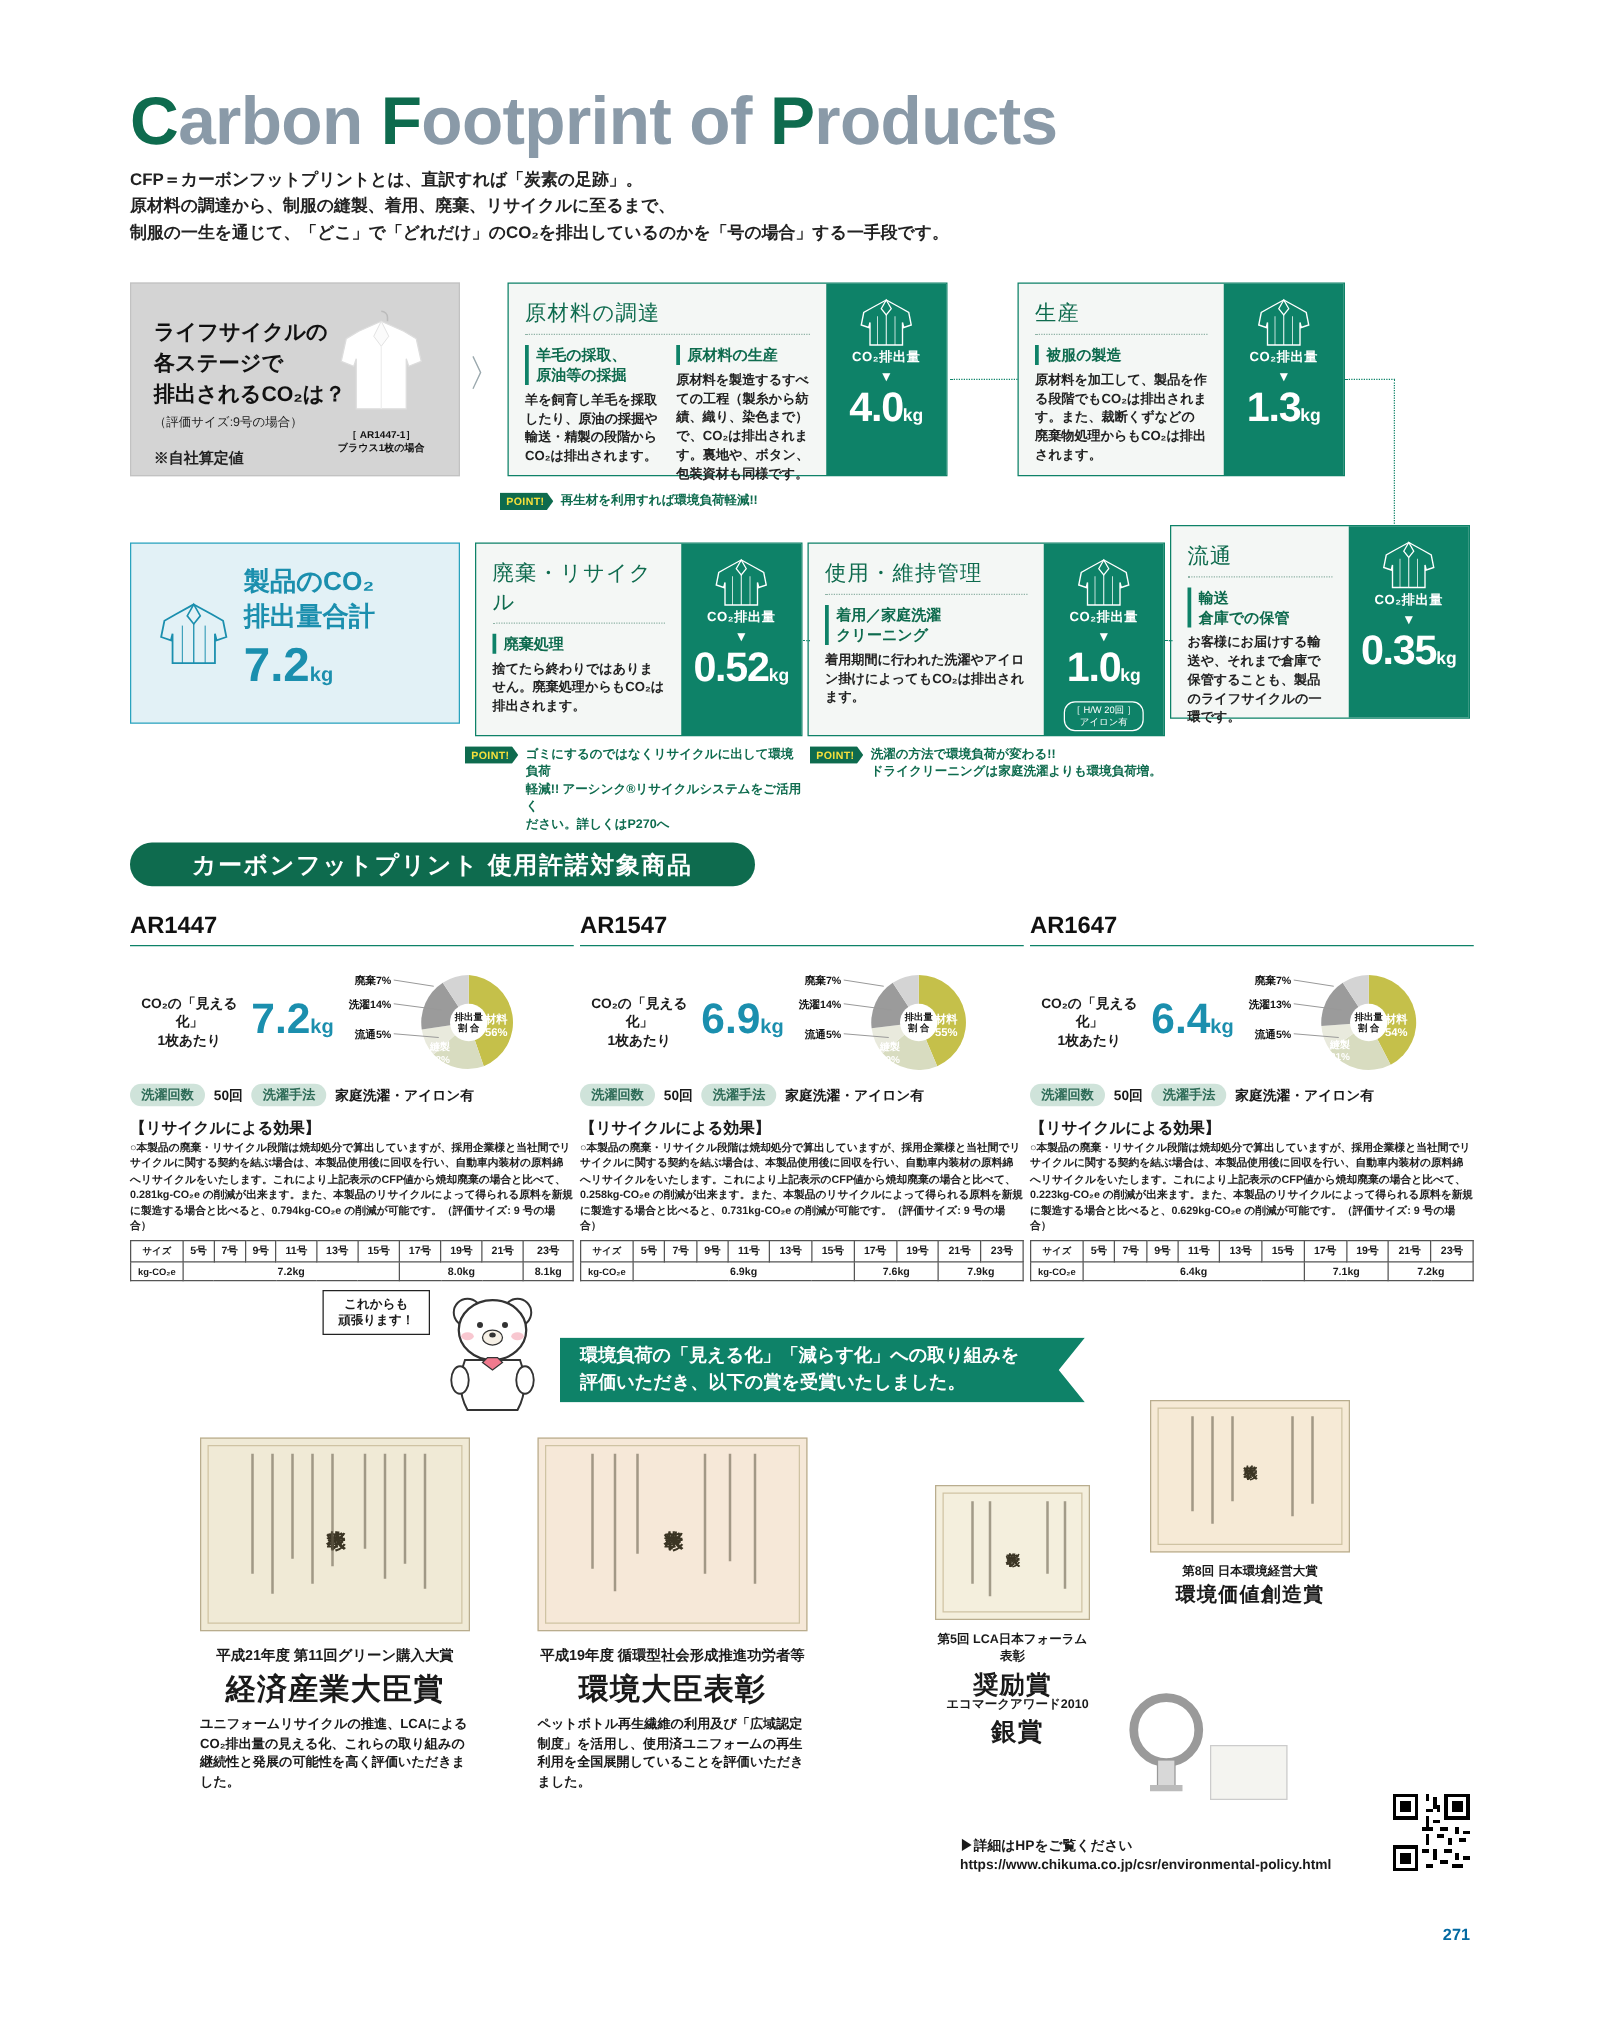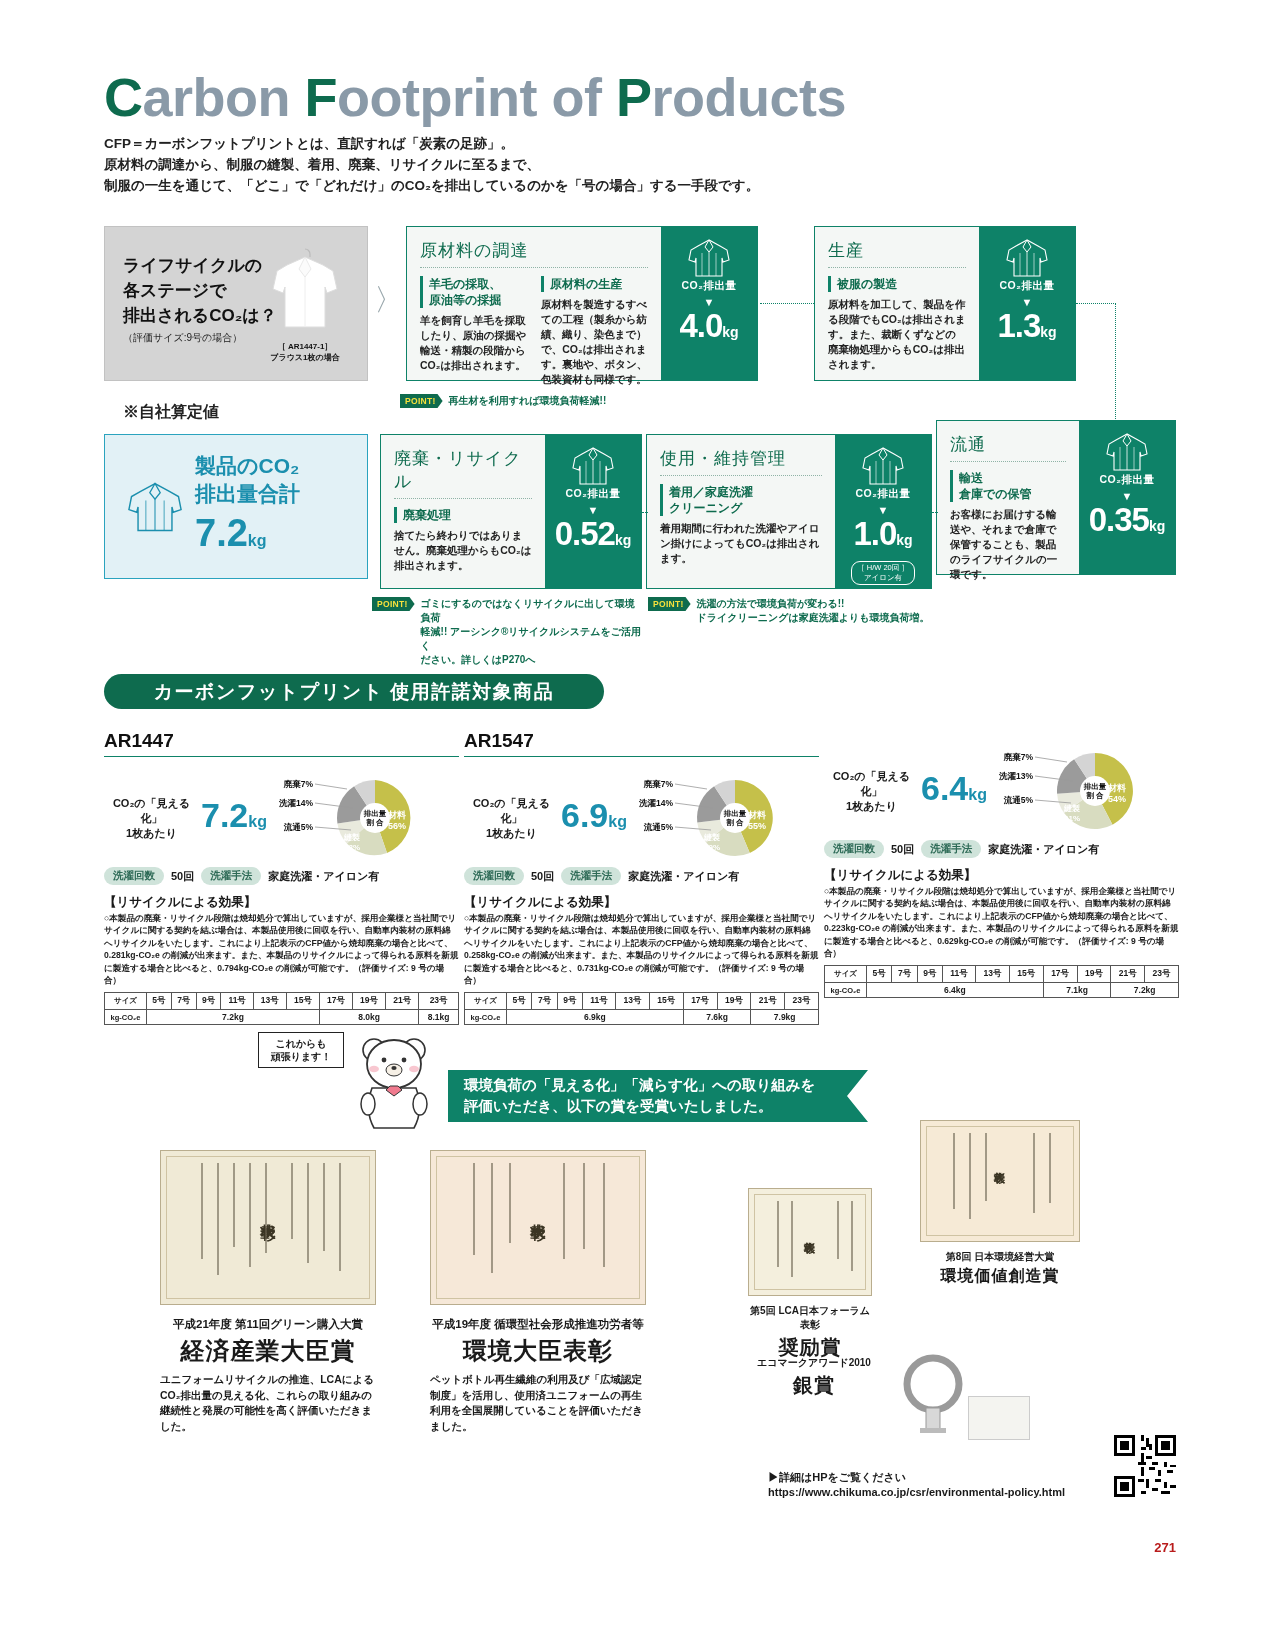--- a/index.html
+++ b/index.html
@@ -21,21 +21,21 @@
   .intro { position:absolute; left:104px; top:133px; font-size:13.5px; line-height:21px; font-weight:700; color:#222; }
   .intro div { white-space:nowrap; }
 
   
   .lc-box {
     position:absolute; left:104px; top:226px; width:264px; height:155px;
     background:#d4d4d4; border:1px solid #c2c2c2;
   }
   .lc-box .lc-title { position:absolute; left:18px; top:26px; font-size:17px; line-height:25px; font-weight:600; color:#111; white-space:nowrap;}
   .lc-box .lc-sub { position:absolute; left:18px; top:104px; font-size:10px; color:#222; }
-  .lc-box .lc-note { position:absolute; left:18px; top:131px; font-size:16px; font-weight:700; color:#222;margin-top:44px; }
+  .lc-box .lc-note { position:absolute; left:18px; top:131px; font-size:12px; font-weight:700; color:#222; }
   .lc-shirtwrap { position:absolute; right:14px; top:16px; width:96px; text-align:center; }
   .lc-cap { font-size:8px; line-height:11px; font-weight:700; color:#111; margin-top:2px;}
 
   .panel { position:absolute; background:#f4f7f5; border:1px solid #0e8268; display:flex; }
   .panel .ptext { flex:1; padding:12px 13px 10px 13px; position:relative; }
   .panel .pnum { background:#0e8268; color:#fff; width:96px; display:flex; flex-direction:column; align-items:center; justify-content:flex-start; padding-top:10px;}
   .panel h3 { font-size:17px; font-weight:500; color:#0e6b4e; letter-spacing:1px; }
   .panel .dotted { border-bottom:1px dotted #8fb3a6; margin:5px 0 8px 0; }
   .cols { display:flex; gap:14px; }
   .col { flex:1; }
@@ -113,21 +113,21 @@
   .certinner { position:absolute; inset:5px; border:1px solid #cfc3a3; }
   .cert-lines { position:absolute; inset:12px; }
   .cert-lines i { display:block; background:#6b6250; opacity:.6; position:absolute; top:0; width:1.5px;}
   .aw-small { font-size:11.5px; font-weight:600; }
   .aw-big { font-size:24px; font-weight:700; letter-spacing:1px; }
   .aw-desc { font-size:10.5px; line-height:15.5px; text-align:left; font-weight:600; margin-top:5px;}
 
   .qr { position:absolute; right:104px; top:1435px; width:62px; height:62px; }
   .hp { position:absolute; left:768px; top:1470px; font-size:11px; line-height:15px; font-weight:600;}
 
-  .pageno { position:absolute; right:104px; top:1540px; font-size:13px; font-weight:700; color:#b91c1c;}
+  .pageno { position:absolute; right:104px; top:1540px; font-size:13px; font-weight:700; color:#0369a1;}
 </style>
 </head>
 <body>
 
 <div class="page">
 
   <div class="title">
     <span class="g">C</span><span class="b">arbon </span><span class="g">F</span><span class="b">ootprint of </span><span class="g">P</span><span class="b">roducts</span>
   </div>
 
@@ -445,20 +445,21 @@
         <td class="szlabel">kg-CO₂e</td>
         <td colspan="6">6.9kg</td>
         <td colspan="2">7.6kg</td>
         <td colspan="2">7.9kg</td>
       </tr>
     </tbody>
       </table>
   </div>
 
   <div class="prod" style="left:824px;">
+    <div class="pcode">AR1647</div>
     <div class="prow">
       <div class="plabel">
         <div>CO₂の「見える化」</div>
         <div>1枚あたり</div>
       </div>
       <div class="pval"><span>6.4</span><small>kg</small></div>
       <div class="piewrap">
         <svg width="150" height="86" viewBox="0 0 150 86">
           <g transform="translate(104,43)">
             <path d="M0 0 L0 -38 A38 38 0 0 1 17.5 33.7 Z" fill="#c5c04a"></path>

